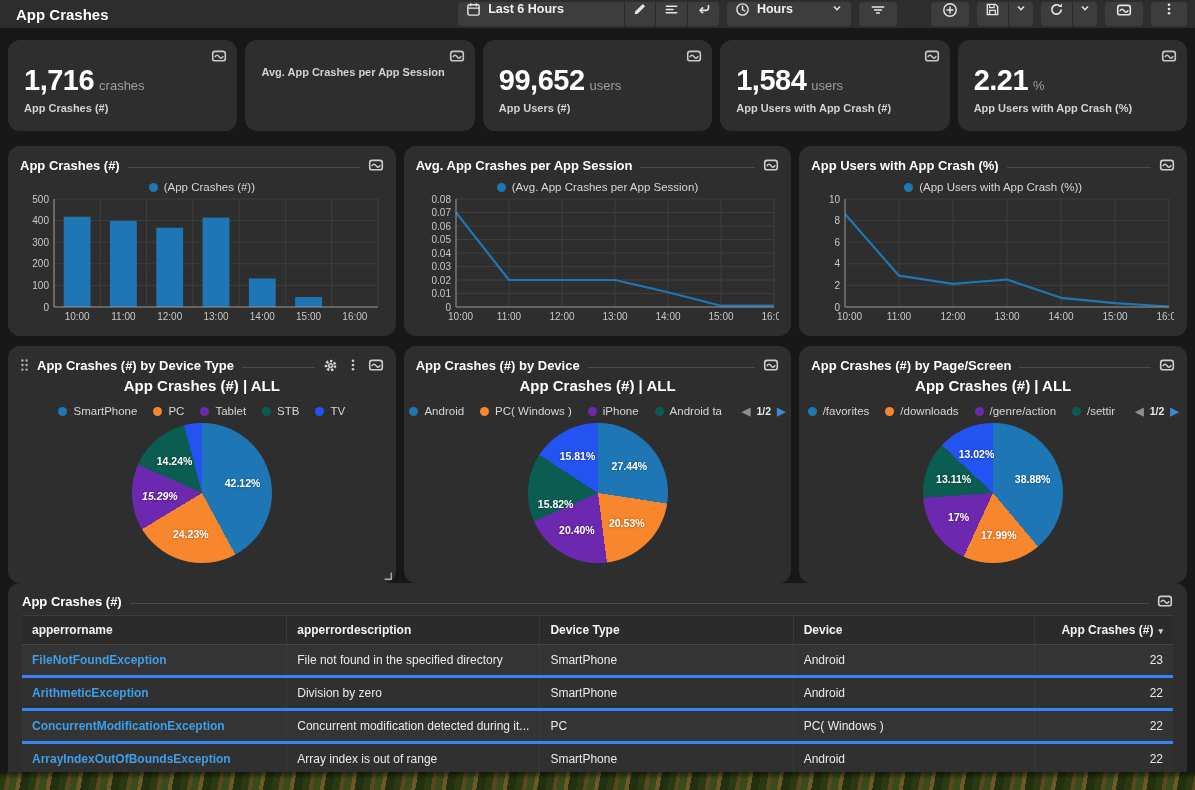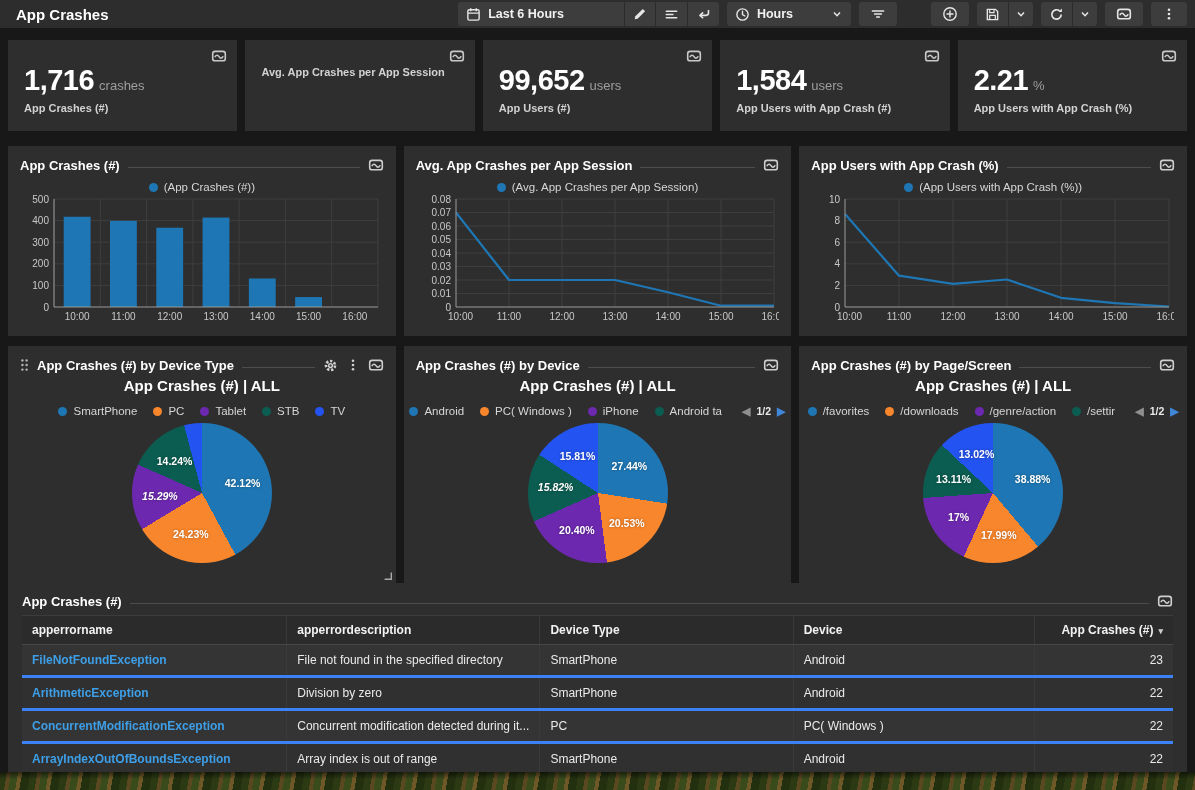--- a/index.html
+++ b/index.html
@@ -3,31 +3,31 @@
 <meta charset="utf-8">
 <style>
   html,body{margin:0;padding:0}
   body{width:1195px;height:790px;background:#181818;font-family:"Liberation Sans",sans-serif;color:#fff;overflow:hidden;position:relative}
   .ic{display:inline-flex;align-items:center;justify-content:center;line-height:0}
   
   .topbar{height:28px;background:#2d2d2d;display:flex;align-items:center;padding:0 8px 0 16px;gap:8px}
   .topbar-title{font-size:15px;font-weight:bold;white-space:nowrap}
   .spacer{flex:1}
   .btn{background:#3d3d3d;border-radius:3px;height:24px;display:flex;align-items:center;color:#e6e6e6;flex:none}
-  .btn .cell{padding:0 8px;height:24px;display:flex;align-items:center;gap:7px}
+  .btn .cell{padding:0 8px;height:24px;display:flex;align-items:flex-start;gap:7px}
   .btn-label{font-size:12.5px;font-weight:700;color:#f0f0f0;white-space:nowrap}
   .vdiv{width:1px;height:24px;background:#2b2b2b}
   .gap-lg{width:18px;flex:none}
   
   .content{padding:12px 8px 0}
   .row{display:flex;gap:8px}
   .kpi-row{height:91px;margin-bottom:15px}
   .chart-row{height:190px;margin-bottom:10px}
   .pie-row{height:237px;}
-  .panel{flex:1;background:#2e2e2e;border-radius:0;position:relative;overflow:hidden;min-width:0}
+  .panel{flex:1;background:#2e2e2e;border-radius:12px;position:relative;overflow:hidden;min-width:0}
   
   .kpi{padding:25px 16px 0}
   .kpi .corner-ic{position:absolute;top:8px;right:10px;color:#c9c9c9}
   .kpi-value{font-size:29px;font-weight:bold;letter-spacing:-.5px;line-height:30px;white-space:nowrap}
   .kpi-unit{font-size:13px;color:#9e9e9e;font-weight:normal;margin-left:5px;letter-spacing:0}
   .kpi-label{font-size:11px;font-weight:bold;color:#d2d2d2;margin-top:1px;white-space:nowrap}
   
   .chart-panel,.pie-panel{padding:9px 12px}
   .table-panel{padding:8px 14px;height:199px;box-sizing:border-box}
   .panel-head{display:flex;align-items:center;gap:8px;height:20px}
@@ -529,21 +529,21 @@
             <span class="tri tri-l">◀</span>
             <span>1/2</span>
             <span class="tri tri-r">▶</span>
           </span>
         </div>
       <div class="pie-wrap">
           <div class="pie" style="background: conic-gradient(rgb(30, 119, 180) 0deg, rgb(30, 119, 180) 98.78deg, rgb(248, 134, 44) 98.78deg, rgb(248, 134, 44) 172.69deg, rgb(109, 40, 176) 172.69deg, rgb(109, 40, 176) 246.13deg, rgb(11, 93, 81) 246.13deg, rgb(11, 93, 81) 303.08deg, rgb(35, 83, 240) 303.08deg, rgb(35, 83, 240) 360deg);"></div>
           <span class="pie-label" style="left: 101.886px; top: 42.663px;">27.44%</span>
           <span class="pie-label" style="left: 99.3135px; top: 100.079px;">20.53%</span>
           <span class="pie-label" style="left: 49.3744px; top: 106.587px;">20.40%</span>
-          <span class="pie-label" style="left: 28.1358px; top: 64px; font-style: italic;">15.82%</span>
+          <span class="pie-label" style="left: 28.1358px; top: 81px;">15.82%</span>
           <span class="pie-label" style="left: 49.9864px; top: 33.075px;">15.81%</span>
         </div>
     </div>
 
     <div class="panel pie-panel">
       <div class="panel-head">
         <div class="panel-title">App Crashes (#) by Page/Screen</div>
         <div class="head-line"></div>
         <span class="ic head-ic">
             <svg width="16" height="16" viewBox="0 0 16 16">

